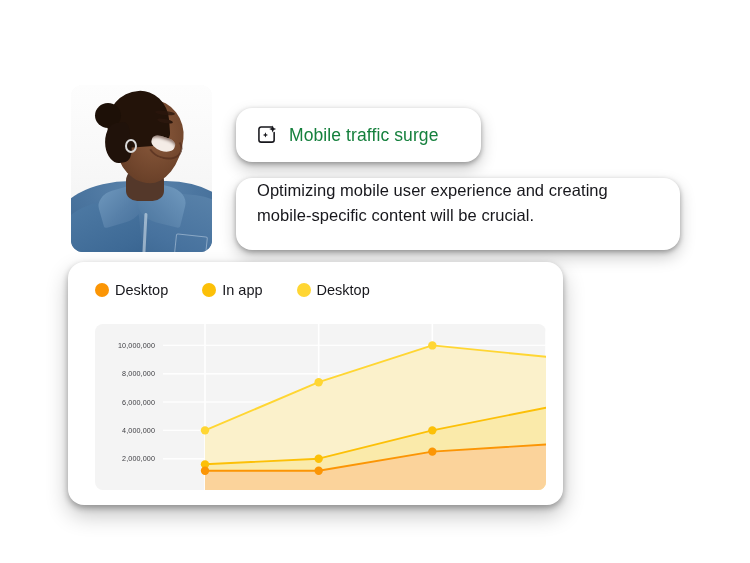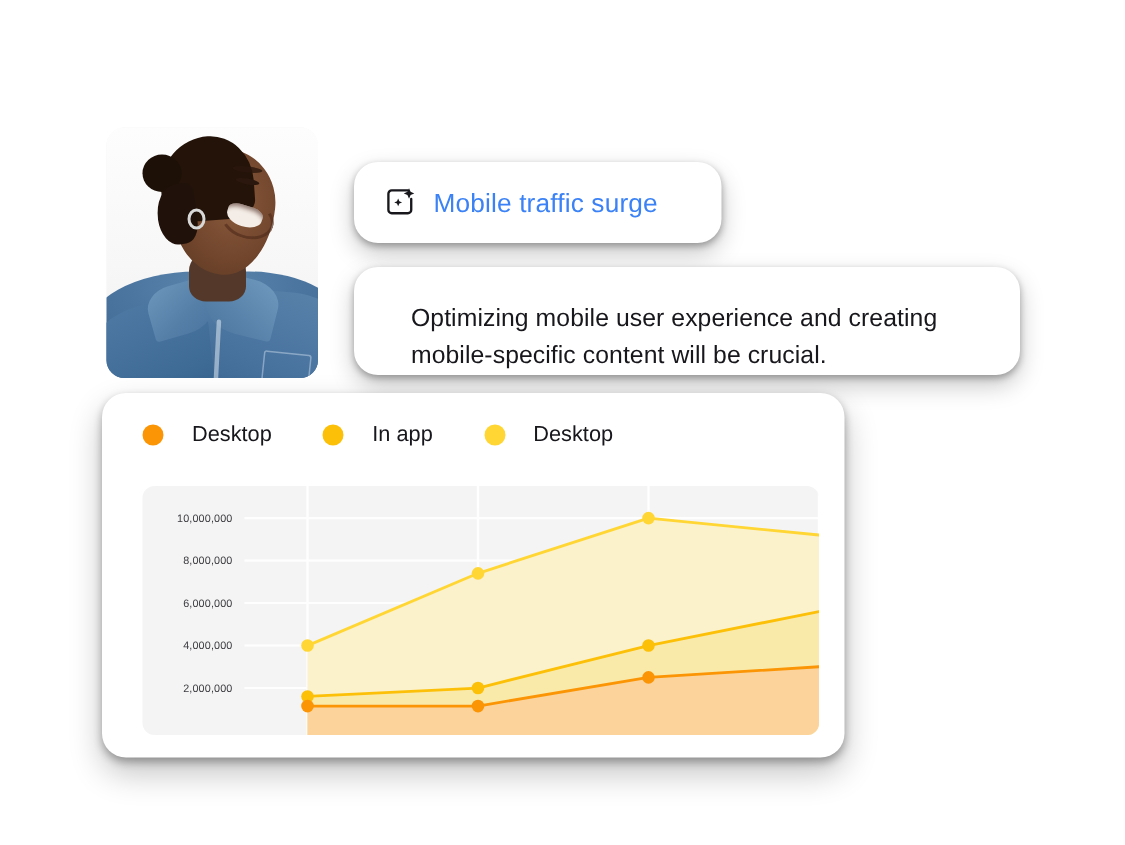--- a/index.html
+++ b/index.html
@@ -240,39 +240,39 @@
     top: 108px;
     width: 245px;
     height: 54px;
     display: flex;
     align-items: center;
     padding: 0 20px;
     gap: 11px;
   }
   .bubble-title .label {
     font-size: 17.5px;
-    color: #3b82f6;
+    color: #15803d;
     letter-spacing: .1px;
     white-space: nowrap;
   }
   .sparkle-icon {
     flex: 0 0 auto;
     width: 22px;
     height: 22px;
     display: block;
   }
 
   .bubble-body {
     left: 236px;
     top: 178px;
     width: 444px;
     height: 72px;
     display: flex;
-    align-items: flex-end;
-    padding: 0 38px;
+    align-items: flex-start;
+    padding: 0 21px;
   }
   .bubble-body .label {
     font-size: 16.5px;
     line-height: 25px;
     color: #17171c;
     letter-spacing: .05px;
   }
 
   
   .chart-card {
@@ -291,21 +291,21 @@
     position: absolute;
     left: 27px;
     top: 20px;
     display: flex;
     align-items: center;
     gap: 34px;
   }
   .legend-item {
     display: flex;
     align-items: center;
-    gap: 19px;
+    gap: 6px;
   }
   .legend-dot {
     width: 14px;
     height: 14px;
     border-radius: 50%;
     display: block;
   }
   .legend-label {
     font-size: 14.5px;
     color: #17171c;

